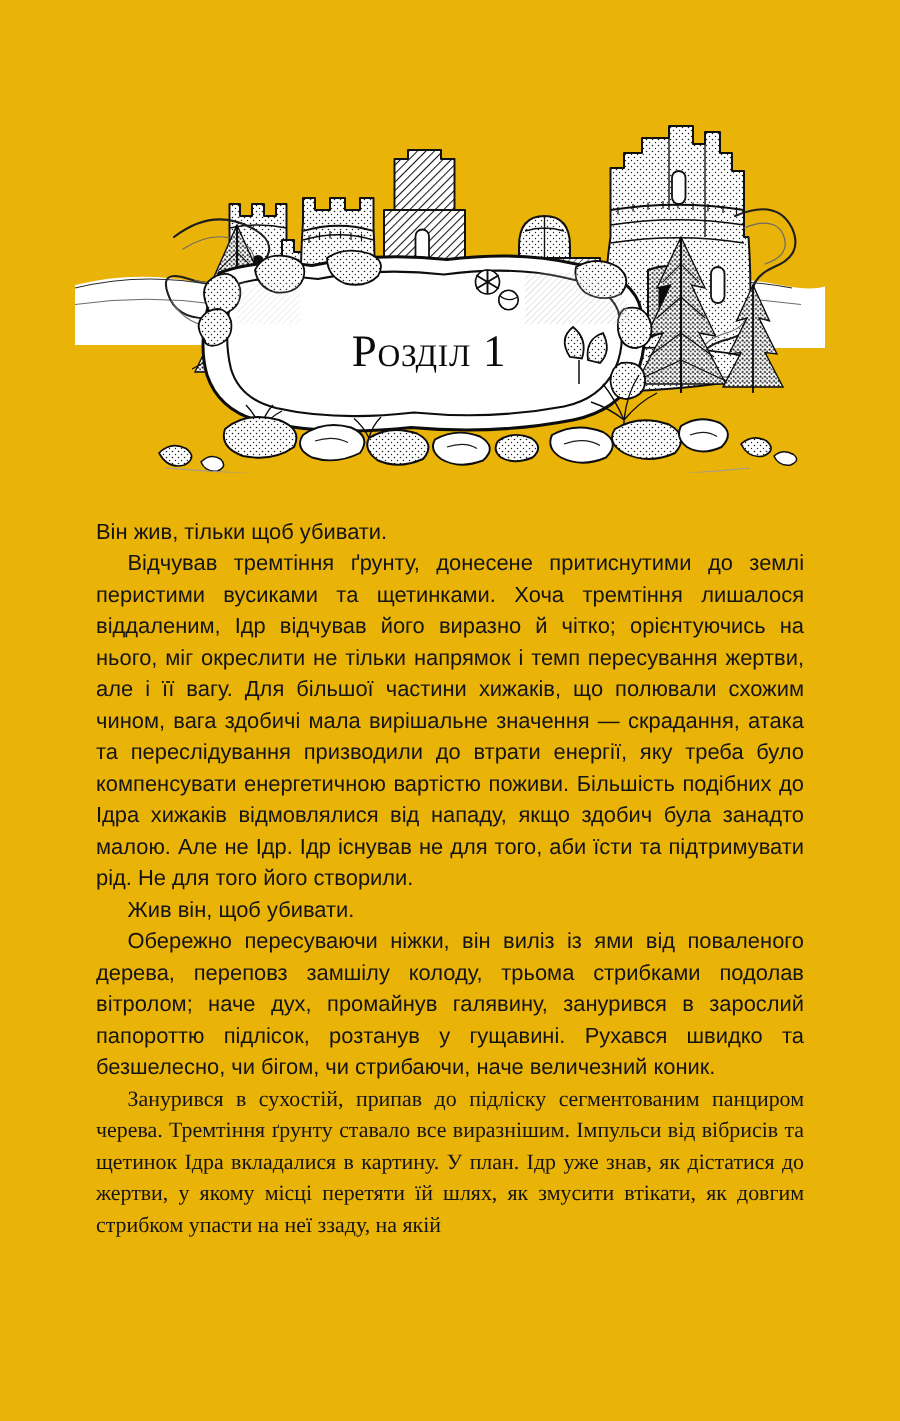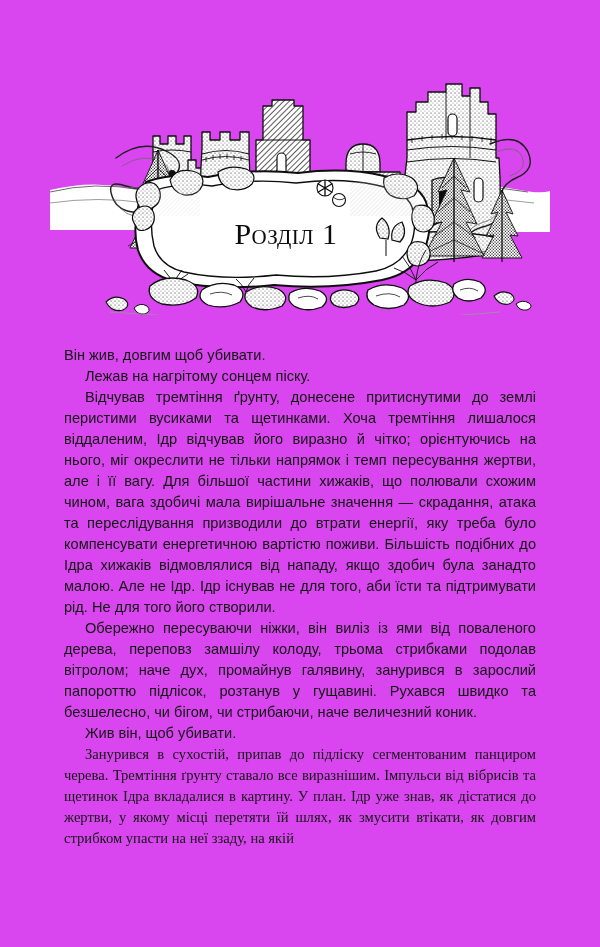--- a/index.html
+++ b/index.html
@@ -12,21 +12,21 @@
     height: 947px;
     position: relative;
     overflow: hidden;
     font-family: "Liberation Sans", sans-serif;
     color: #141414;
   }
 
   .page {
     position: absolute;
     inset: 0;
-    background: #d946ef;
+    background: #eab308;
   }
 
   
   .chapter-illustration {
     position: absolute;
     left: 50px;
     top: 40px;
     width: 500px;
     height: 275px;
   }
@@ -286,21 +286,20 @@
         <path d="M84 268 Q90 262 97 266 Q102 271 95 274 Q87 275 84 268 Z" fill="#ffffff" stroke-width="1"></path>
         <path d="M444 256 Q452 249 461 254 Q468 260 459 264 Q449 266 444 256 Z" fill="url(#stipple)" stroke-width="1.1"></path>
         <path d="M466 264 Q472 259 479 263 Q484 267 477 270 Q469 271 466 264 Z" fill="#ffffff" stroke-width="1"></path>
 
         <path d="M60 272 Q160 280 250 276 Q350 282 450 272" fill="none" stroke="#9a9a9a" stroke-width="0.8"></path>
       </g>
     </svg>
   </div>
 
   <div class="body-text">
-    <p class="para">Він жив, довгим щоб убивати.</p>
-    <p class="para indent">Лежав на нагрітому сонцем піску.</p>
+    <p class="para">Він жив, тільки щоб убивати.</p>
     <p class="para indent">Відчував тремтіння ґрунту, донесене притиснутими до землі перистими вусиками та щетинками. Хоча тремтіння лишалося віддаленим, Ідр відчував його виразно й чітко; орієнтуючись на нього, міг окреслити не тільки напрямок і темп пересування жертви, але і її вагу. Для більшої частини хижаків, що полювали схожим чином, вага здобичі мала вирішальне значення — скрадання, атака та переслідування призводили до втрати енергії, яку треба було компенсувати енергетичною вартістю поживи. Більшість подібних до Ідра хижаків відмовлялися від нападу, якщо здобич була занадто малою. Але не Ідр. Ідр існував не для того, аби їсти та підтримувати рід. Не для того його створили.</p>
+    <p class="para indent">Жив він, щоб убивати.</p>
     <p class="para indent">Обережно пересуваючи ніжки, він виліз із ями від поваленого дерева, переповз замшілу колоду, трьома стрибками подолав вітролом; наче дух, промайнув галявину, занурився в зарослий папороттю підлісок, розтанув у гущавині. Рухався швидко та безшелесно, чи бігом, чи стрибаючи, наче величезний коник.</p>
-    <p class="para indent">Жив він, щоб убивати.</p>
     <p class="para indent last">Занурився в сухостій, припав до підліску сегментованим панциром черева. Тремтіння ґрунту ставало все виразнішим. Імпульси від вібрисів та щетинок Ідра вкладалися в картину. У план. Ідр уже знав, як дістатися до жертви, у якому місці перетяти їй шлях, як змусити втікати, як довгим стрибком упасти на неї ззаду, на якій</p>
   </div>
 
 </div>
 
 </body></html>

